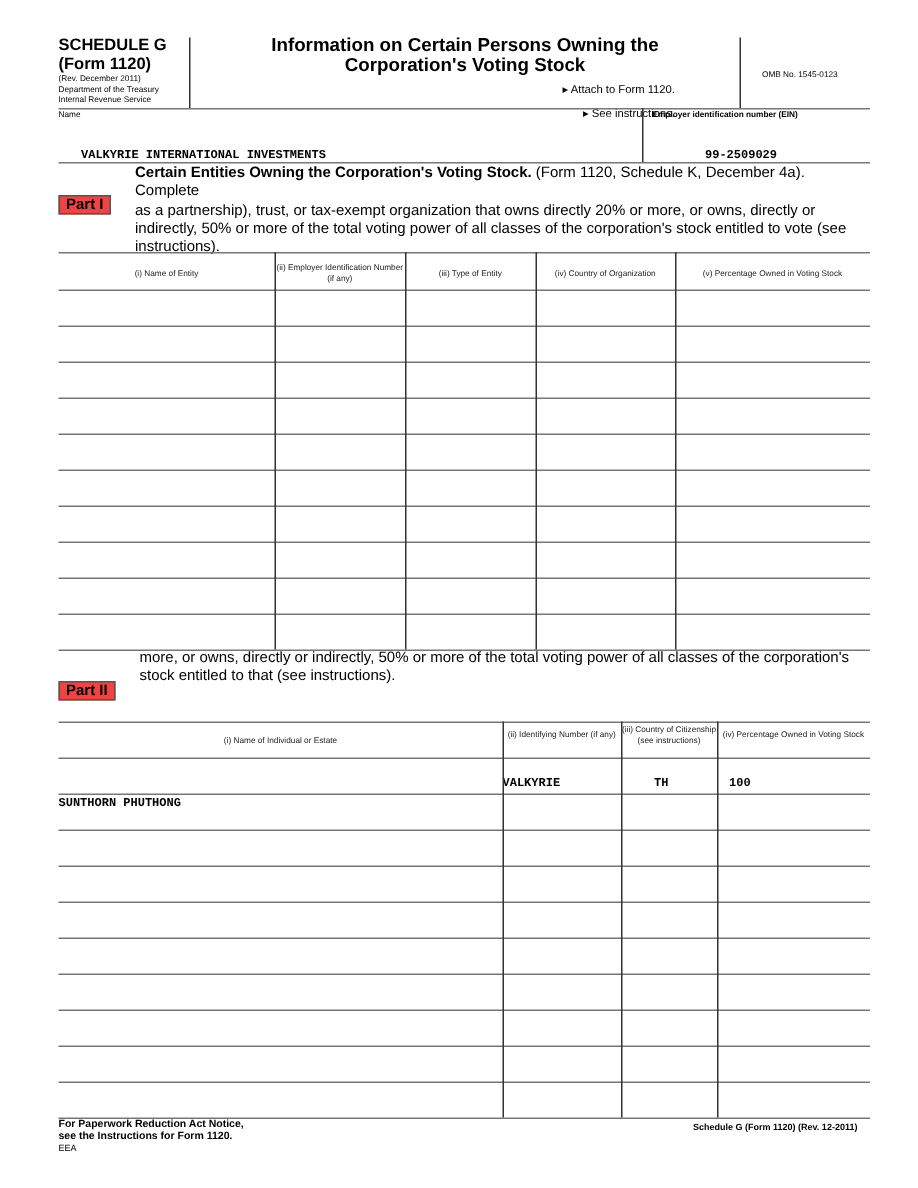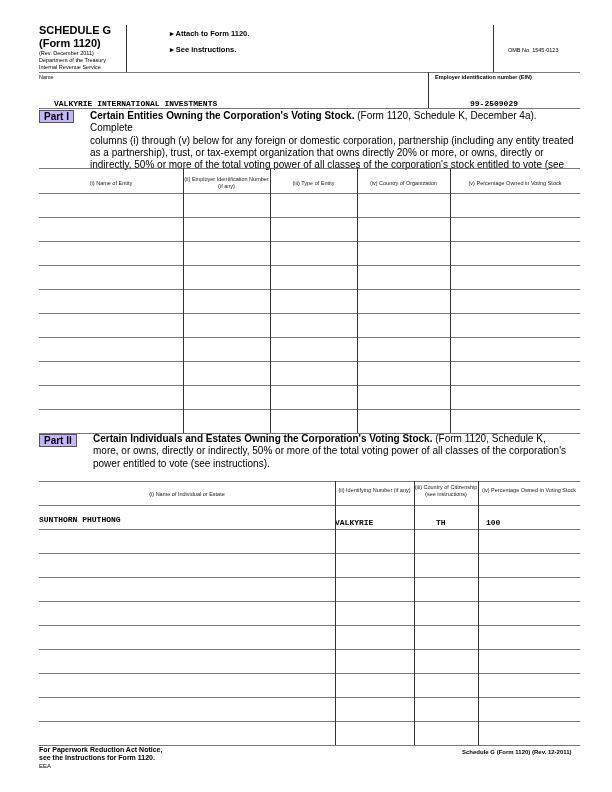--- a/index.html
+++ b/index.html
@@ -4,59 +4,61 @@
 <style>
   html, body { margin:0; padding:0; background:#fff; }
   body { width:612px; height:792px; position:relative; overflow:hidden; font-family:"Liberation Sans", sans-serif; color:#000; }
   .abs { position:absolute; }
   .hline { position:absolute; height:0; border-top:1px solid #777; }
   .vline { position:absolute; width:0; border-left:1px solid #333; }
   .mono { font-family:"Liberation Mono", monospace; font-weight:bold; }
   .sched { left:39px; top:24px; font-size:11px; font-weight:bold; line-height:13px; }
   .small { font-size:5.5px; line-height:7px; }
   .title { left:170px; top:24px; width:280px; text-align:center; font-size:12.5px; font-weight:bold; line-height:13px; }
-  .sub { font-size:7.5px; font-weight:bold; text-align:left; }
+  .sub { font-size:7.5px; font-weight:normal; text-align:right; }
   .label { font-size:5.5px; }
-  .part-badge { position:absolute; background:#c4b5fd; border:1px solid #555; font-size:10px; font-weight:bold; padding:0 4px; line-height:11px; }
+  .part-badge { position:absolute; background:#ef4444; border:1px solid #555; font-size:10px; font-weight:bold; padding:0 4px; line-height:11px;margin-top:20px; }
   .part-text { position:absolute; font-size:10px; line-height:12.3px; }
   .colhdr { position:absolute; font-size:5.5px; text-align:center; line-height:7px; color:#222; }
   .cell { position:absolute; font-size:8px; }
 </style>
 </head>
 <body>
 
 <div class="abs sched">
   <div>SCHEDULE G</div>
   <div>(Form 1120)</div>
   <div class="small" style="font-weight:normal;">(Rev. December 2011)</div>
   <div class="small" style="font-weight:normal;">Department of the Treasury</div>
   <div class="small" style="font-weight:normal;">Internal Revenue Service</div>
 </div>
 <div class="vline" style="left:126px; top:25px; height:47px;"></div>
 <div class="abs title">
+  <div>Information on Certain Persons Owning the</div>
+  <div>Corporation's Voting Stock</div>
   <div class="sub" style="margin-top:3px;">▸ Attach to Form 1120.</div>
   <div class="sub" style="margin-top:3px;">▸ See instructions.</div>
 </div>
 <div class="vline" style="left:493px; top:25px; height:47px;"></div>
 <div class="abs label" style="left:508px; top:47px;">OMB No. 1545-0123</div>
 <div class="hline" style="left:39px; width:541px; top:72px;"></div>
 
 <div class="abs label" style="left:39px; top:74px;">Name</div>
 <div class="abs mono" style="left:54px; top:99px; font-size:8px;">VALKYRIE INTERNATIONAL INVESTMENTS</div>
 <div class="vline" style="left:428px; top:72px; height:36px;"></div>
 <div class="abs label" style="left:435px; top:74px; font-weight:bold;">Employer identification number (EIN)</div>
 <div class="abs mono" style="left:470px; top:99px; font-size:8px;">99-2509029</div>
 <div class="hline" style="left:39px; width:541px; top:108px;"></div>
 
 <div class="part-badge" style="left:39px; top:110px;">Part I</div>
 <div class="part-text" style="left:90px; top:110px; width:490px;">
   <div><b>Certain Entities Owning the Corporation's Voting Stock.</b><span> (Form 1120, Schedule K, December 4a). Complete</span></div>
-  <div>columns (i) through (v) below for any foreign or domestic corporation, partnership (including any entity treated</div>
   <div>as a partnership), trust, or tax-exempt organization that owns directly 20% or more, or owns, directly or</div>
   <div>indirectly, 50% or more of the total voting power of all classes of the corporation's stock entitled to vote (see</div>
+  <div>instructions).</div>
 </div>
 <div class="hline" style="left:39px; width:541px; top:168px;"></div>
 
 <div id="p1table">
     <div class="colhdr" style="left: 39px; width: 144px; top: 180px;">(i) Name of Entity</div>
     <div class="colhdr" style="left:183px; width:87px; top:176px;">(ii) Employer Identification Number (if any)</div>
     <div class="colhdr" style="left: 270px; width: 87px; top: 180px;">(iii) Type of Entity</div>
     <div class="colhdr" style="left: 357px; width: 93px; top: 180px;">(iv) Country of Organization</div>
     <div class="colhdr" style="left: 450px; width: 130px; top: 180px;">(v) Percentage Owned in Voting Stock</div>
     <div class="hline" style="left:39px; width:541px; top:193px;"></div>
@@ -121,34 +123,33 @@
     <div class="cell mono" style="left:359px; top:422px;"></div>
     <div class="cell mono" style="left:452px; top:422px;"></div>
     <div class="vline" style="left:183px; top:168px; height:265px;"></div>
     <div class="vline" style="left:270px; top:168px; height:265px;"></div>
     <div class="vline" style="left:357px; top:168px; height:265px;"></div>
     <div class="vline" style="left:450px; top:168px; height:265px;"></div>
   </div>
 
 <div class="part-badge" style="left:39px; top:434px;">Part II</div>
 <div class="part-text" style="left:93px; top:433px; width:490px;">
-  <div><b>Certain Individuals and Estates Owning the Corporation's Voting Stock.</b><span> (Form 1120, Schedule K,</span></div>
   <div>more, or owns, directly or indirectly, 50% or more of the total voting power of all classes of the corporation's</div>
-  <div>power entitled to vote (see instructions).</div>
+  <div>stock entitled to that (see instructions).</div>
 </div>
 <div class="hline" style="left:39px; width:541px; top:481px;"></div>
 
 <div id="p2table">
     <div class="colhdr" style="left: 39px; width: 296px; top: 491px;">(i) Name of Individual or Estate</div>
     <div class="colhdr" style="left: 335px; width: 79px; top: 487px;">(ii) Identifying Number (if any)</div>
     <div class="colhdr" style="left:414px; width:64px; top:484px;">(iii) Country of Citizenship (see instructions)</div>
     <div class="colhdr" style="left: 478px; width: 102px; top: 487px;">(iv) Percentage Owned in Voting Stock</div>
     <div class="hline" style="left:39px; width:541px; top:505px;"></div>
     <div class="hline" style="left:39px; width:541px; top:529px;"></div>
-    <div class="cell mono" style="left:39px; top:515px;">SUNTHORN PHUTHONG</div>
+    <div class="cell mono" style="left:39px; top:531px;">SUNTHORN PHUTHONG</div>
     <div class="cell mono" style="left:335px; top:518px;">VALKYRIE</div>
     <div class="cell mono" style="left:436px; top:518px;">TH</div>
     <div class="cell mono" style="left:486px; top:518px;">100</div>
     <div class="hline" style="left:39px; width:541px; top:553px;"></div>
     <div class="cell mono" style="left:39px; top:542px;"></div>
     <div class="cell mono" style="left:335px; top:542px;"></div>
     <div class="cell mono" style="left:436px; top:542px;"></div>
     <div class="cell mono" style="left:486px; top:542px;"></div>
     <div class="hline" style="left:39px; width:541px; top:577px;"></div>
     <div class="cell mono" style="left:39px; top:566px;"></div>

